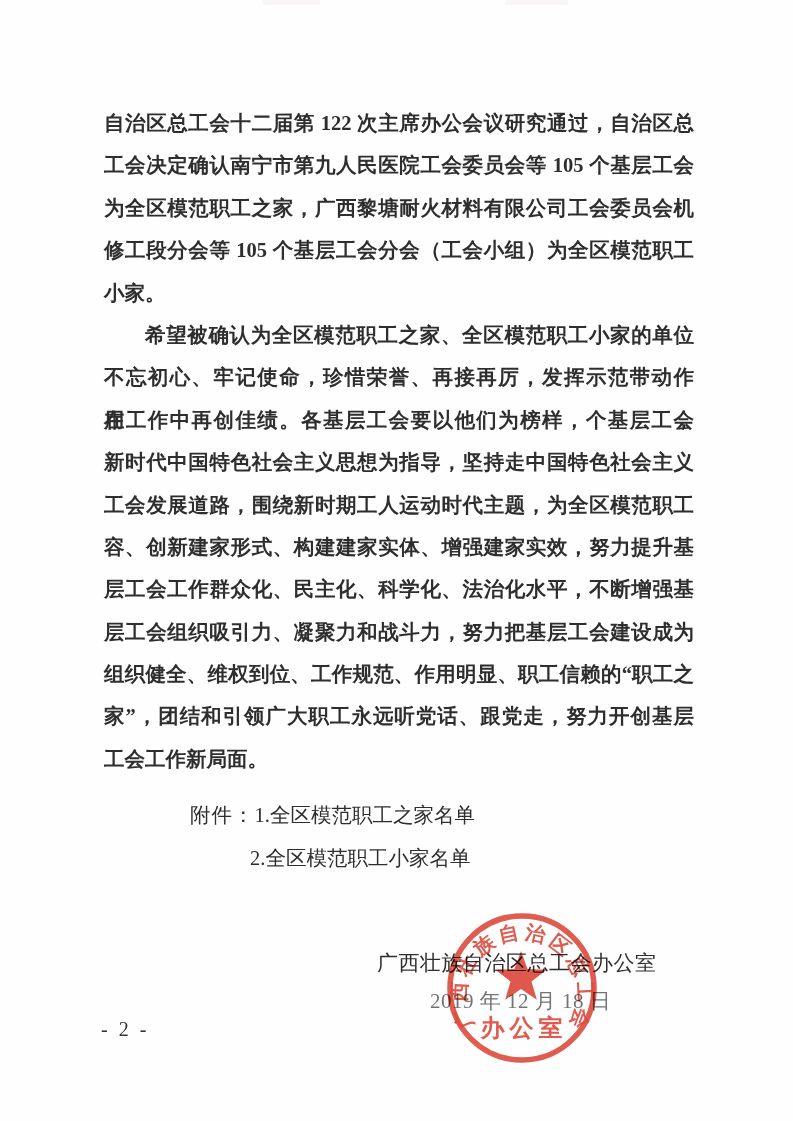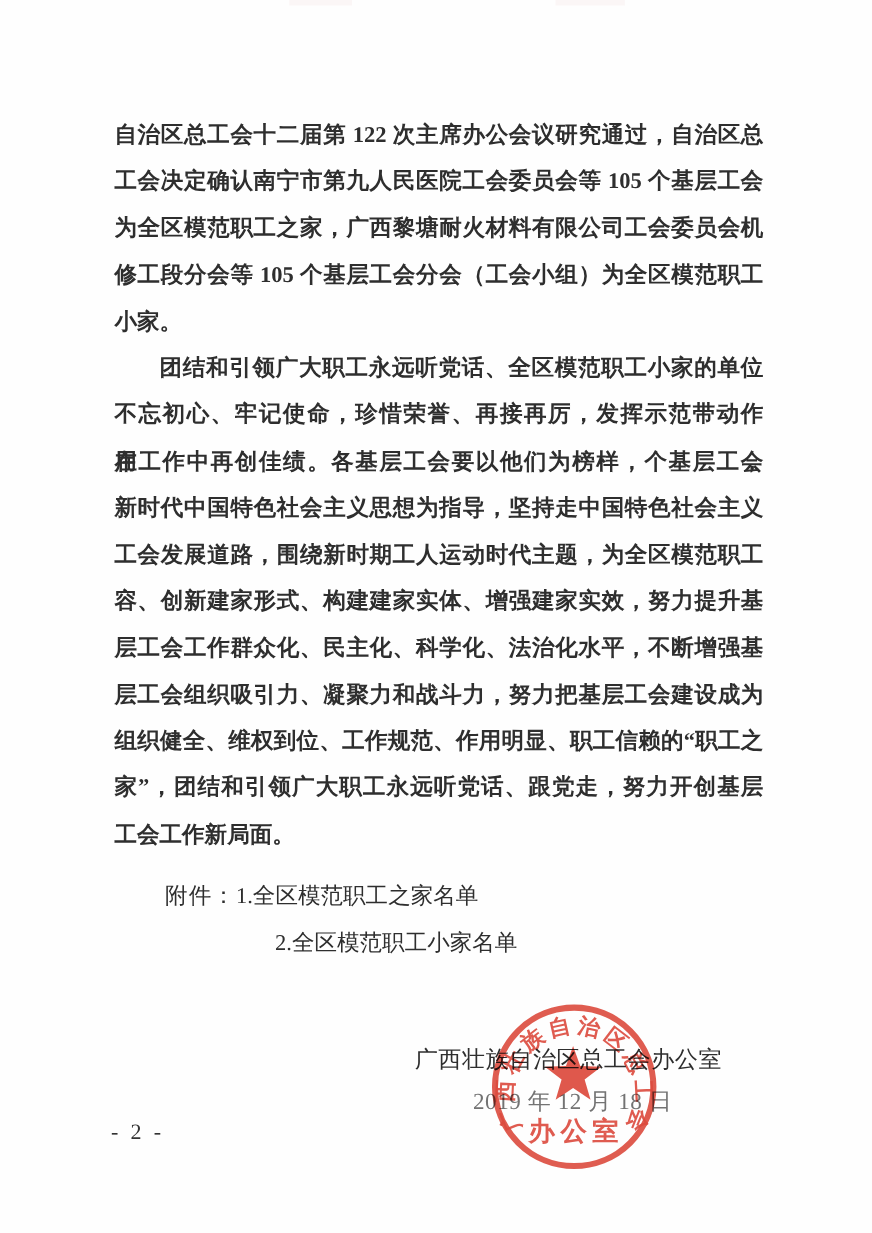--- a/index.html
+++ b/index.html
@@ -29,21 +29,21 @@
     text-justify:inter-character;
   }
   .doc-body .line.no-fill{text-align:right;text-align-last:left;}
   .doc-body .line.indent{padding-left:41px;}
 
   
   .attachments{
     position:absolute;left:150px;top:794px;
     color:#2e2e2e;font-size:20.5px;
   }
-  .attachments .att-line{height:43px;line-height:43px;}
+  .attachments .att-line{height:43px;line-height:43px;margin-left:40px;}
   .attachments .att-line.second{margin-left:100px;}
   .attachments .att-label{letter-spacing:1px;}
 
   
   .signature-org{
     position:absolute;left:377px;top:948px;
     color:#2e2e2e;font-size:21px;letter-spacing:0.5px;
     line-height:30px;
   }
   .signature-date{
@@ -83,21 +83,21 @@
 
   <div class="artifact a1"></div>
   <div class="artifact a2"></div>
 
   <div class="doc-body">
       <div class="line">自治区总工会十二届第 122 次主席办公会议研究通过，自治区总</div>
       <div class="line">工会决定确认南宁市第九人民医院工会委员会等 105 个基层工会</div>
       <div class="line">为全区模范职工之家，广西黎塘耐火材料有限公司工会委员会机</div>
       <div class="line">修工段分会等 105 个基层工会分会（工会小组）为全区模范职工</div>
       <div class="line no-fill">小家。</div>
-      <div class="line indent">团结和引领广大职工永远听党话、全区模范职工小家的单位</div>
+      <div class="line indent">希望被确认为全区模范职工之家、全区模范职工小家的单位</div>
       <div class="line">不忘初心、牢记使命，珍惜荣誉、再接再厉，发挥示范带动作用，</div>
       <div class="line">在工作中再创佳绩。各基层工会要以他们为榜样，个基层工会</div>
       <div class="line">新时代中国特色社会主义思想为指导，坚持走中国特色社会主义</div>
       <div class="line">工会发展道路，围绕新时期工人运动时代主题，为全区模范职工</div>
       <div class="line">容、创新建家形式、构建建家实体、增强建家实效，努力提升基</div>
       <div class="line">层工会工作群众化、民主化、科学化、法治化水平，不断增强基</div>
       <div class="line">层工会组织吸引力、凝聚力和战斗力，努力把基层工会建设成为</div>
       <div class="line">组织健全、维权到位、工作规范、作用明显、职工信赖的“职工之</div>
       <div class="line">家”，团结和引领广大职工永远听党话、跟党走，努力开创基层</div>
       <div class="line no-fill">工会工作新局面。</div>

